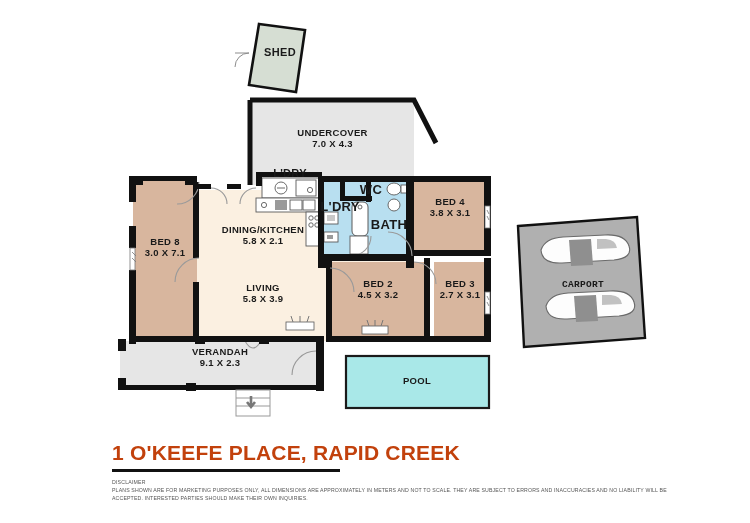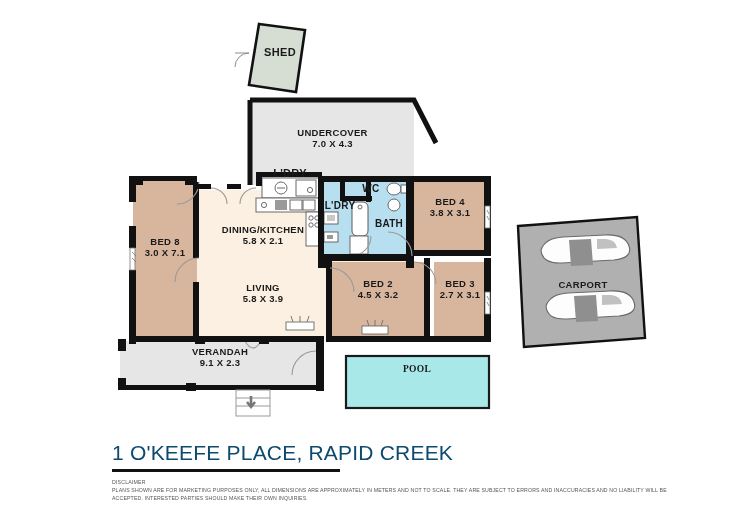--- a/index.html
+++ b/index.html
@@ -11,25 +11,25 @@
   #plan{position:absolute;left:0;top:0;width:750px;height:523px;}
   .lbl{
     position:absolute;text-align:center;font-weight:bold;
     letter-spacing:.3px;line-height:1.15;pointer-events:none;
     white-space:nowrap;
   }
   .lbl .nm{display:block;}
   .lbl .dm{display:block;}
   .rm-name{font-size:9.5px;}
   .sm{font-size:11px;}
-  .xs{font-size:10px;}
+  .xs{font-size:13px;}
   #title-block{position:absolute;left:112px;top:441px;width:600px;}
   #addr-title{
-    font-size:21px;font-weight:normal;letter-spacing:.2px;
-    color:#0c4a6e;margin:0;padding:0 0 4px 0;
+    font-size:21px;font-weight:bold;letter-spacing:.2px;
+    color:#c2410c;margin:0;padding:0 0 4px 0;
   }
   #addr-rule{width:228px;height:3px;background:#111;margin-bottom:7px;}
   #disc-head{font-size:5.2px;color:#555;letter-spacing:.2px;margin-bottom:1px;}
   #disc-body{font-size:5.2px;color:#555;letter-spacing:.15px;line-height:1.55;max-width:560px;}
 </style>
 </head>
 <body>
 
 <svg id="plan" viewBox="0 0 750 523">
 
@@ -291,25 +291,25 @@
 <div class="lbl rm-name" style="left:432px;top:279px;width:56px;">
   <span class="nm">BED 3</span>
   <span class="dm">2.7 X 3.1</span>
 </div>
 
 <div class="lbl rm-name" style="left:160px;top:347px;width:120px;">
   <span class="nm">VERANDAH</span>
   <span class="dm">9.1 X 2.3</span>
 </div>
 
-<div class="lbl rm-name" style="left:389px;top:364px;width:56px;font-family:Liberation Serif, serif;">
+<div class="lbl rm-name" style="left:389px;top:376px;width:56px;">
   <span class="nm">POOL</span>
 </div>
 
-<div class="lbl rm-name" style="left:548px;top:280px;width:70px;">
+<div class="lbl rm-name" style="left:548px;top:280px;width:70px;font-family:Liberation Mono, monospace;">
   <span class="nm">CARPORT</span>
 </div>
 
 <div id="title-block">
   <div id="addr-title">1 O'KEEFE PLACE, RAPID CREEK</div>
   <div id="addr-rule"></div>
   <div id="disc-head">DISCLAIMER</div>
   <div id="disc-body">PLANS SHOWN ARE FOR MARKETING PURPOSES ONLY, ALL DIMENSIONS ARE APPROXIMATELY IN METERS AND NOT TO SCALE. THEY ARE SUBJECT TO ERRORS AND INACCURACIES AND NO LIABILITY WILL BE ACCEPTED. INTERESTED PARTIES SHOULD MAKE THEIR OWN INQUIRIES.</div>
 </div>
 

